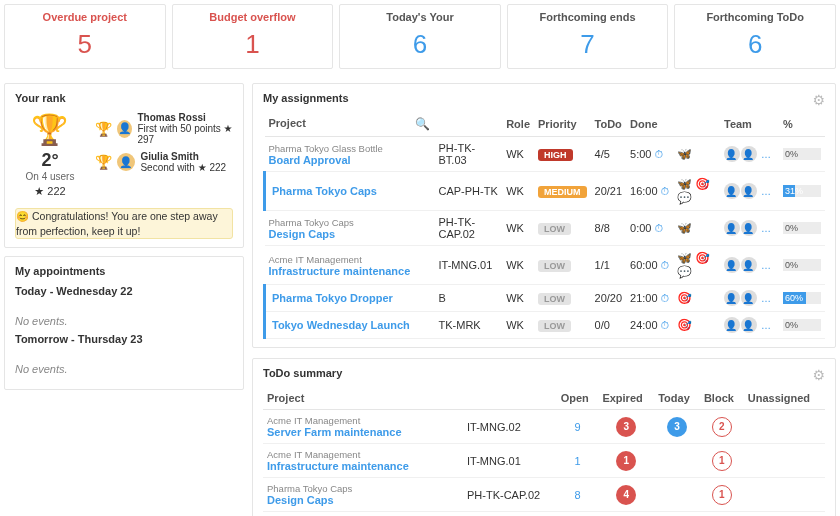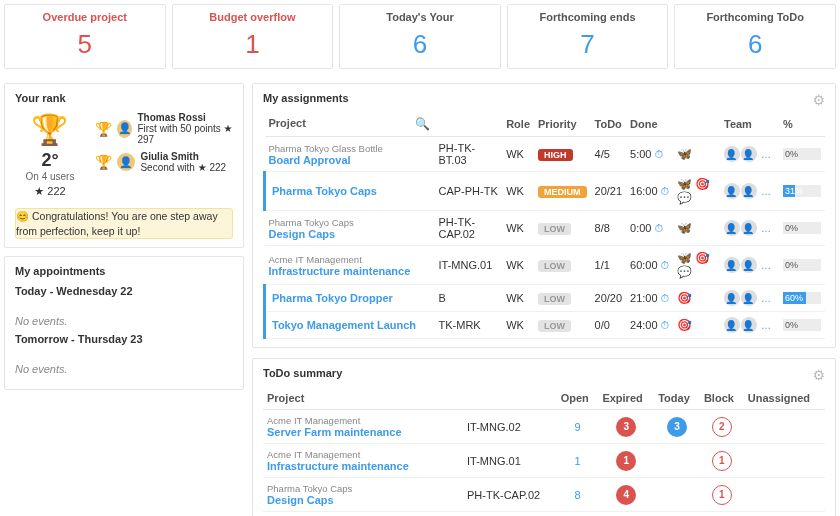--- a/index.html
+++ b/index.html
@@ -200,21 +200,21 @@
       <td><span class="pill low">LOW</span></td>
       <td>20/20</td>
       <td class="done-cell">21:00<span class="clock">⏱</span></td>
       <td class="team-icons"><span>🎯</span></td>
       <td class="team-cell"><span>👤</span><span>👤</span><span style="color:#3E9BE9;background:none">…</span></td>
       <td class="pct-cell">
                 <div class="pct-bar has"><span class="fill" style="width:60%"></span><span class="txt">60%</span></div>
               </td>
     </tr>
             <tr class="leftbar">
-      <td class="proj"><a href="#">Tokyo Management Launch</a></td>
+      <td class="proj"><a href="#">Tokyo Wednesday Launch</a></td>
       <td>TK-MRK</td>
       <td>WK</td>
       <td><span class="pill low">LOW</span></td>
       <td>0/0</td>
       <td class="done-cell">24:00<span class="clock">⏱</span></td>
       <td class="team-icons"><span>🎯</span></td>
       <td class="team-cell"><span>👤</span><span>👤</span><span style="color:#3E9BE9;background:none">…</span></td>
       <td class="pct-cell">
                 <div class="pct-bar "><span class="fill" style="width:0%"></span><span class="txt">0%</span></div>
               </td>

